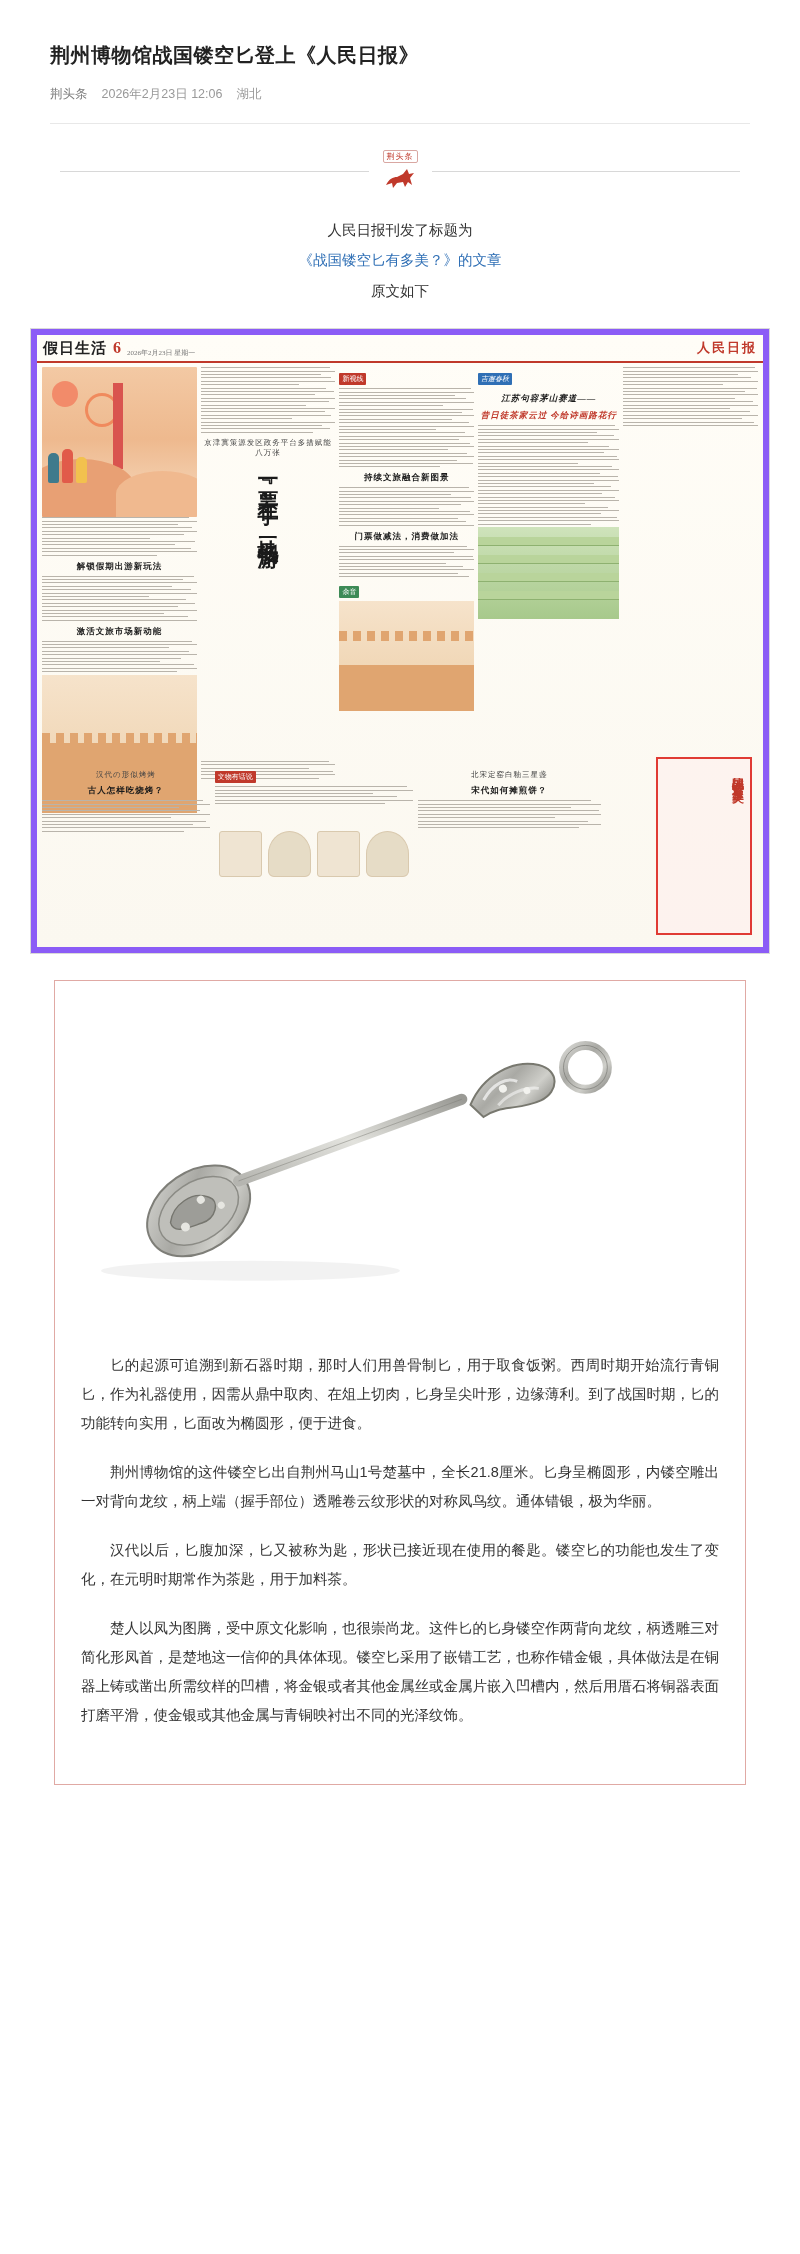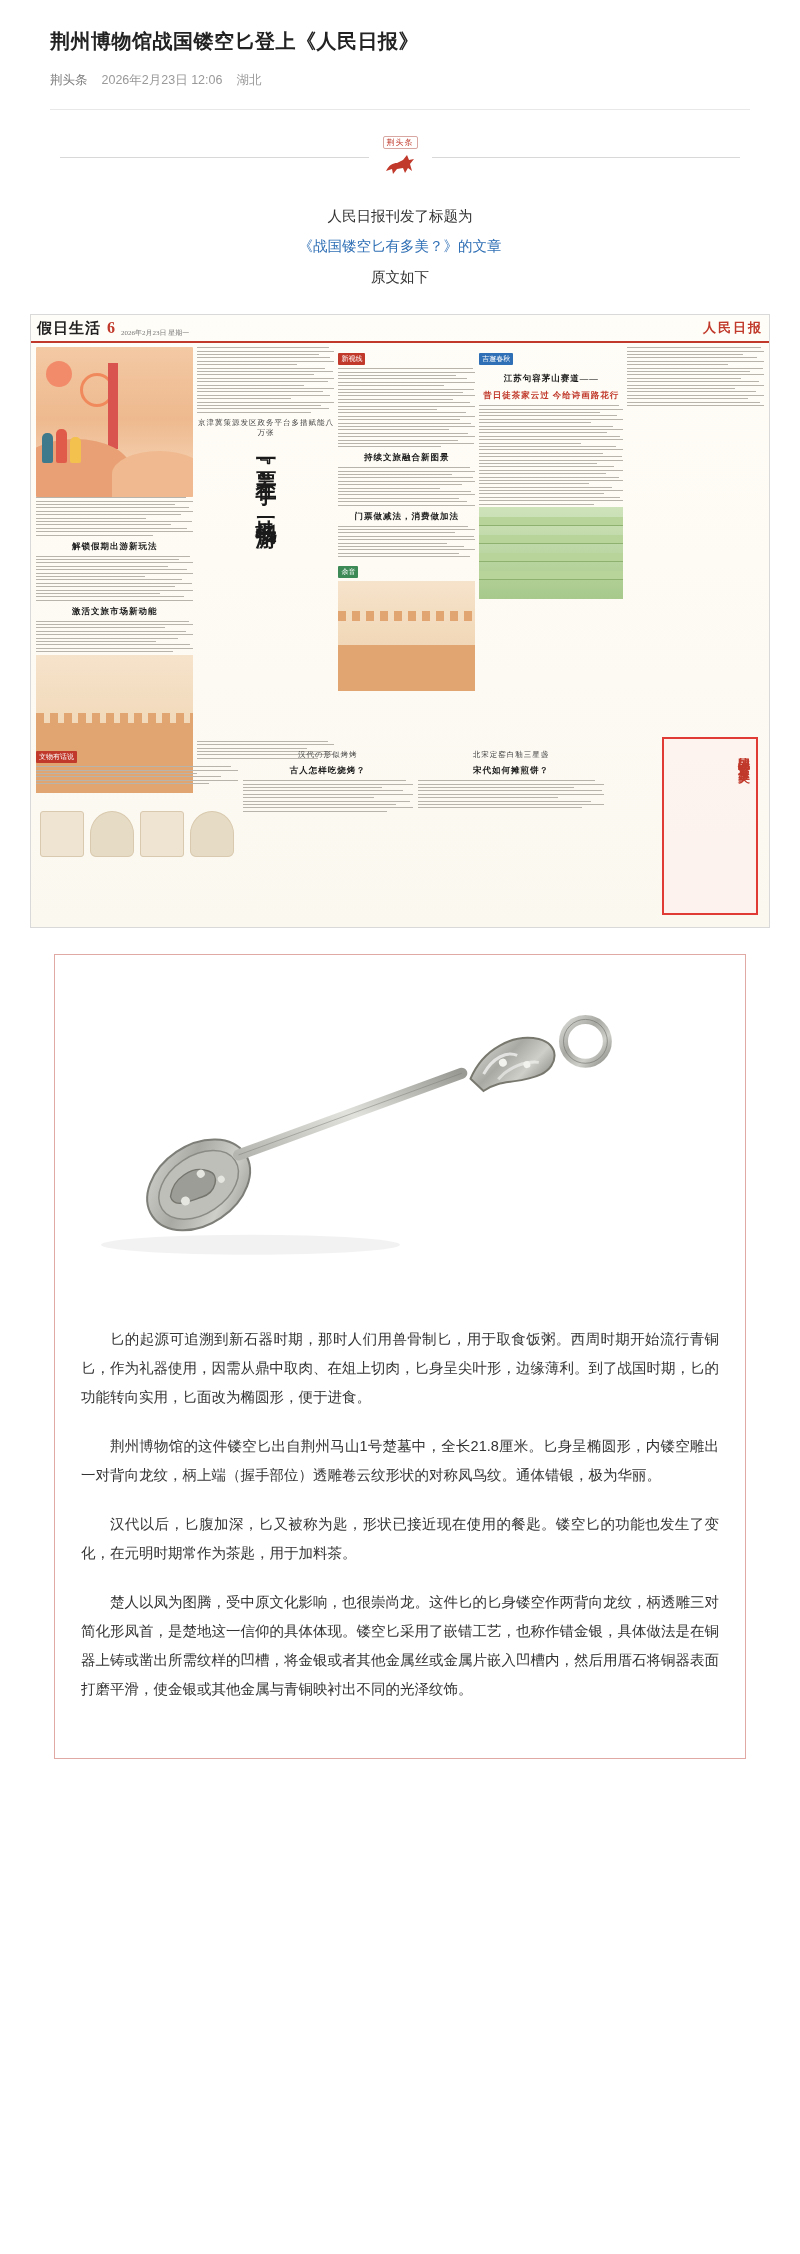--- a/index.html
+++ b/index.html
@@ -10,21 +10,21 @@
   }
   .page {
     width: 800px;
     min-height: 2254px;
     margin: 0 auto;
     background: #ffffff;
     position: relative;
   }
   
   .article-header {
-    padding: 26px 50px 0 50px;
+    padding: 40px 50px 0 50px;
   }
   .article-title {
     font-size: 20px;
     font-weight: bold;
     color: #222222;
     line-height: 1.5;
     letter-spacing: 0.5px;
   }
   .meta-row {
     margin-top: 16px;
@@ -89,21 +89,22 @@
   .intro .blue {
     color: #2f6fb5;
   }
   .intro .red {
     color: #c0392b;
   }
   
   .scan-wrap {
     margin: 22px 30px 0 30px;
     border: 1px solid #d9d9d9;
-    background: #d946ef;
+    background: #8b5cf6;
+    padding: 6px;
   }
   .scan {
     position: relative;
     width: 100%;
     height: 612px;
     background: linear-gradient(#fffdf7, #fbf8f0);
     overflow: hidden;
     font-family: "Liberation Serif", "DejaVu Serif", serif;
   }
   .np-masthead {
@@ -129,21 +130,21 @@
   .np-body {
     display: flex;
     gap: 4px;
     padding: 4px 5px;
     height: 560px;
   }
   .np-col { flex: 1; position: relative; }
   .np-col.c1 { flex: 1.15; }
   .np-col.c2 { flex: 1.0; }
   .np-col.c3 { flex: 1.0; }
-  .np-col.c4 { flex: 1.05; }
+  .np-col.c4 { flex: 1.05; font-style: italic; }
   .np-col.c5 { flex: 1.0; }
   .ill {
     width: 100%;
     height: 150px;
     background:
       linear-gradient(180deg,#f3c9a4 0%, #eeb98e 48%, #f7dcc2 100%);
     position: relative;
     overflow: hidden;
     border-radius: 1px;
   }
@@ -569,51 +570,51 @@
               <i style="width:100%"></i>
               <i style="width:88%"></i>
             <i style="width:97%"></i>
               <i style="width:100%"></i>
           </div>
         </div>
 
       </div>
 
       <div style="position:absolute;left:5px;right:5px;bottom:6px;height:176px;display:flex;gap:5px;">
+        <div style="flex:1.1;">
+          <div class="tl small">汉代の形似烤烤</div>
+          <div class="tl">古人怎样吃烧烤？</div>
+          <div class="lines">
+            <i style="width:96%"></i>
+              <i style="width:100%"></i>
+              <i style="width:82%"></i>
+              <i style="width:94%"></i>
+            <i style="width:100%"></i>
+              <i style="width:77%"></i>
+              <i style="width:98%"></i>
+              <i style="width:90%"></i>
+            <i style="width:100%"></i>
+              <i style="width:85%"></i>
+          </div>
+        </div>
         <div style="flex:1.3;">
           <span class="tagbox">文物有话说</span>
           <div class="lines">
             <i style="width:97%"></i>
               <i style="width:100%"></i>
               <i style="width:80%"></i>
               <i style="width:92%"></i>
             <i style="width:100%"></i>
               <i style="width:86%"></i>
           </div>
           <div class="objects-row">
             <div class="obj"></div>
             <div class="obj round"></div>
             <div class="obj"></div>
             <div class="obj round"></div>
-          </div>
-        </div>
-        <div style="flex:1.1;">
-          <div class="tl small">汉代の形似烤烤</div>
-          <div class="tl">古人怎样吃烧烤？</div>
-          <div class="lines">
-            <i style="width:96%"></i>
-              <i style="width:100%"></i>
-              <i style="width:82%"></i>
-              <i style="width:94%"></i>
-            <i style="width:100%"></i>
-              <i style="width:77%"></i>
-              <i style="width:98%"></i>
-              <i style="width:90%"></i>
-            <i style="width:100%"></i>
-              <i style="width:85%"></i>
           </div>
         </div>
         <div style="flex:1.2;">
           <div class="tl small">北宋定窑白釉三星盏</div>
           <div class="tl">宋代如何摊煎饼？</div>
           <div class="lines">
             <i style="width:95%"></i>
               <i style="width:100%"></i>
               <i style="width:84%"></i>
               <i style="width:99%"></i>

